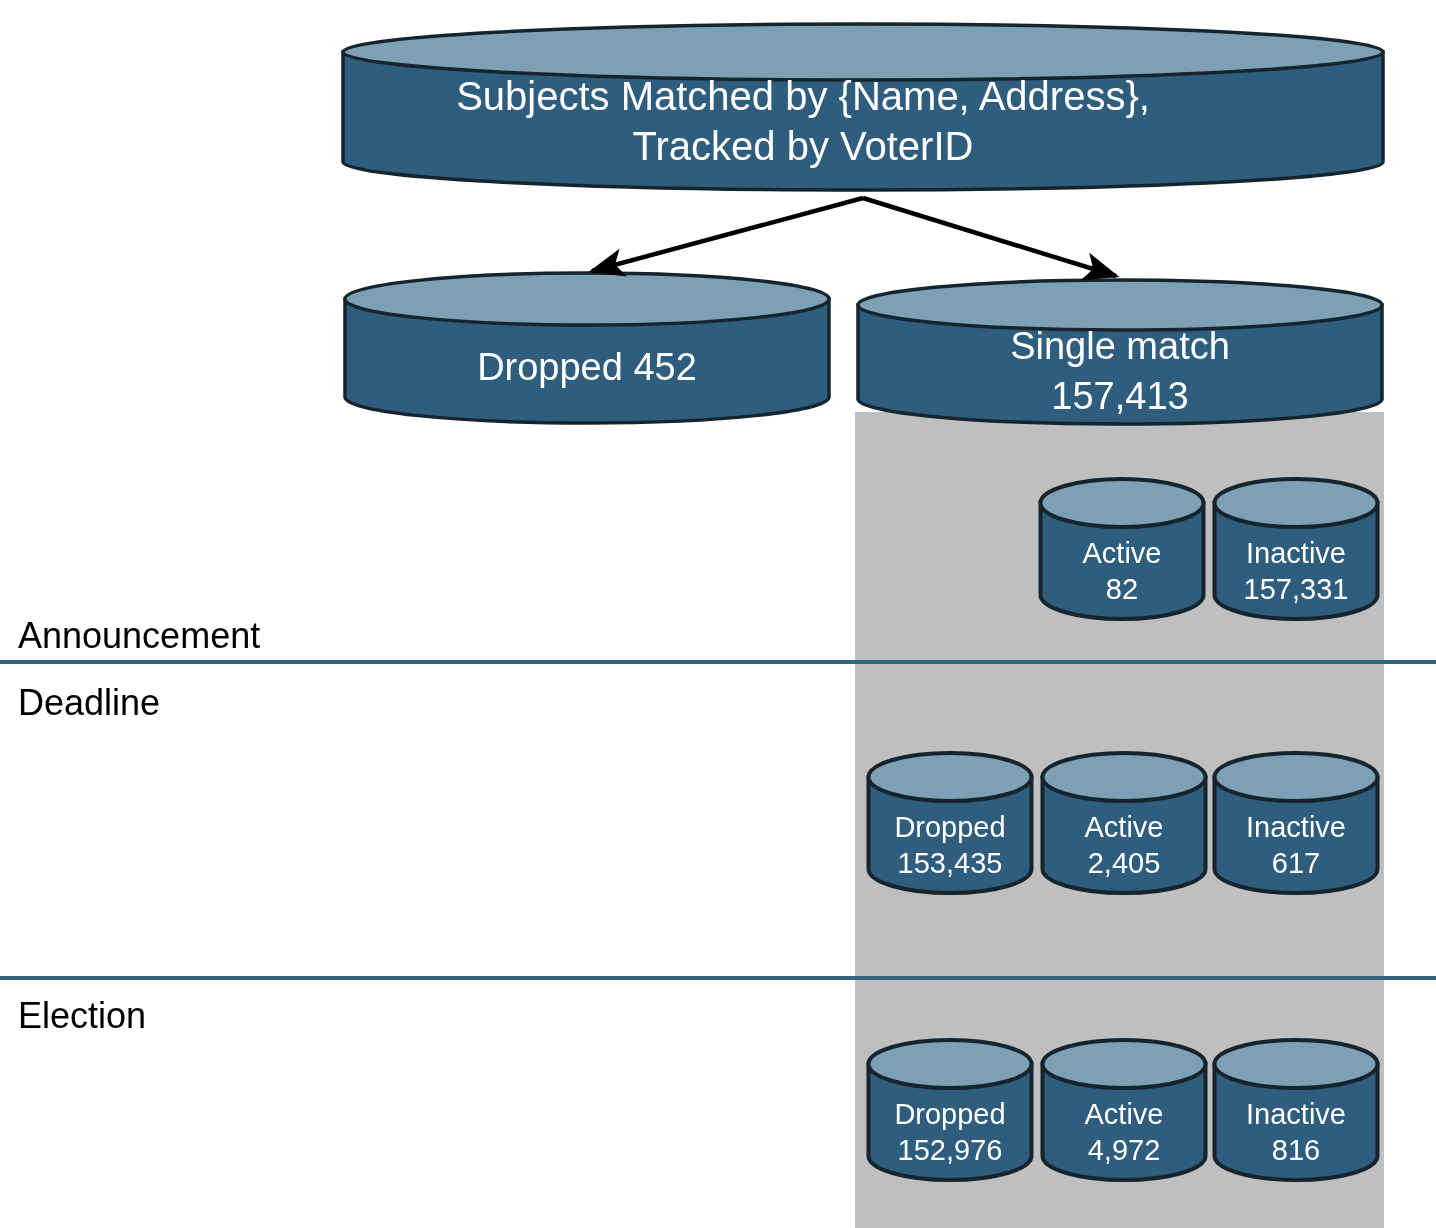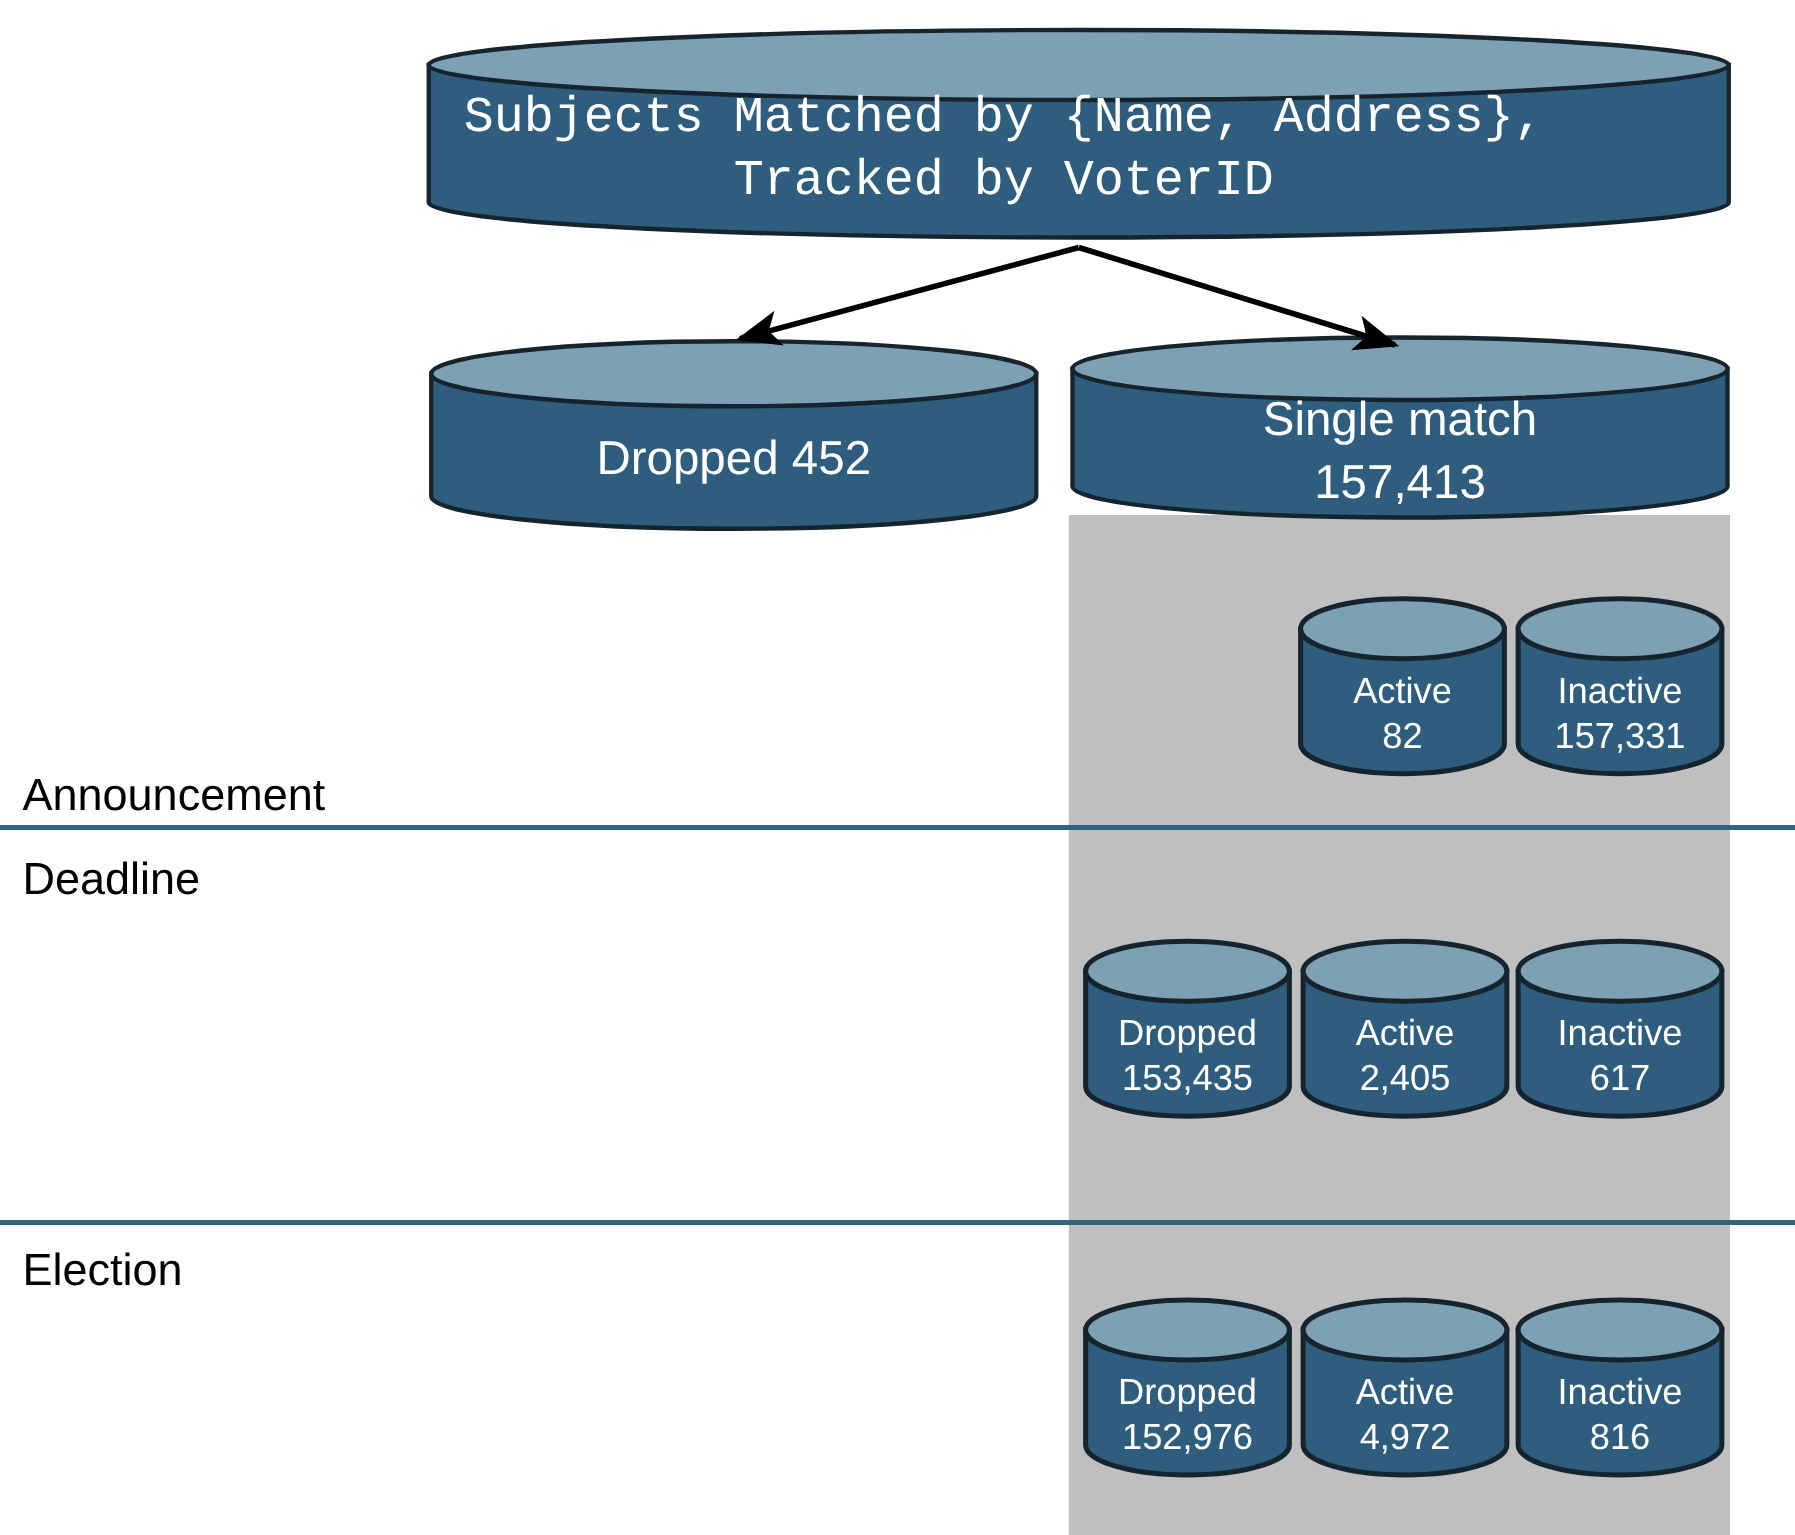--- a/index.html
+++ b/index.html
@@ -55,42 +55,42 @@
   
   #arrows{position:absolute;left:0;top:0;width:1436px;height:1228px;pointer-events:none;}
 </style>
 </head>
 <body>
 
 <div id="stage">
 
   <div class="gray-col" style="left:855px;top:412px;width:529px;height:816px;"></div>
 
-  <div class="cyl cyl-root" style="left:341px;top:22px;width:924px;height:170px;font-family:Liberation Mono, monospace;">
+  <div class="cyl cyl-root" style="left:341px;top:22px;width:924px;height:170px;">
     <svg viewBox="0 0 1044 170" width="1044" height="170" aria-hidden="true">
       <path d="M2,30 L2,140 A520,28 0 0 0 1042,140 L1042,30 Z" fill="#2e5d7d" stroke="#16242e" stroke-width="3.5"></path>
       <ellipse cx="522" cy="30" rx="520" ry="28" fill="#7ea0b5" stroke="#16242e" stroke-width="3.5"></ellipse>
     </svg>
     <div class="cyl-text">
       <span class="l1">Subjects Matched by {Name, Address},</span>
       <span class="l2">Tracked by VoterID</span>
     </div>
   </div>
 
   <div class="cyl cyl-mid" style="left:343px;top:271px;width:488px;height:156px;">
     <svg viewBox="0 0 488 156" width="488" height="156" aria-hidden="true">
       <path d="M2,28 L2,126 A242,26 0 0 0 486,126 L486,28 Z" fill="#2e5d7d" stroke="#16242e" stroke-width="3.5"></path>
       <ellipse cx="244" cy="28" rx="242" ry="26" fill="#7ea0b5" stroke="#16242e" stroke-width="3.5"></ellipse>
     </svg>
     <div class="cyl-text">
       <span class="l2">Dropped  452</span>
     </div>
   </div>
 
-  <div class="cyl cyl-mid" style="left:856px;top:268px;width:528px;height:150px;">
+  <div class="cyl cyl-mid" style="left:856px;top:278px;width:528px;height:150px;">
     <svg viewBox="0 0 528 150" width="528" height="150" aria-hidden="true">
       <path d="M2,27 L2,121 A262,25 0 0 0 526,121 L526,27 Z" fill="#2e5d7d" stroke="#16242e" stroke-width="3.5"></path>
       <ellipse cx="264" cy="27" rx="262" ry="25" fill="#7ea0b5" stroke="#16242e" stroke-width="3.5"></ellipse>
     </svg>
     <div class="cyl-text">
       <span class="l1">Single match</span>
       <span class="l2">157,413</span>
     </div>
   </div>
 

